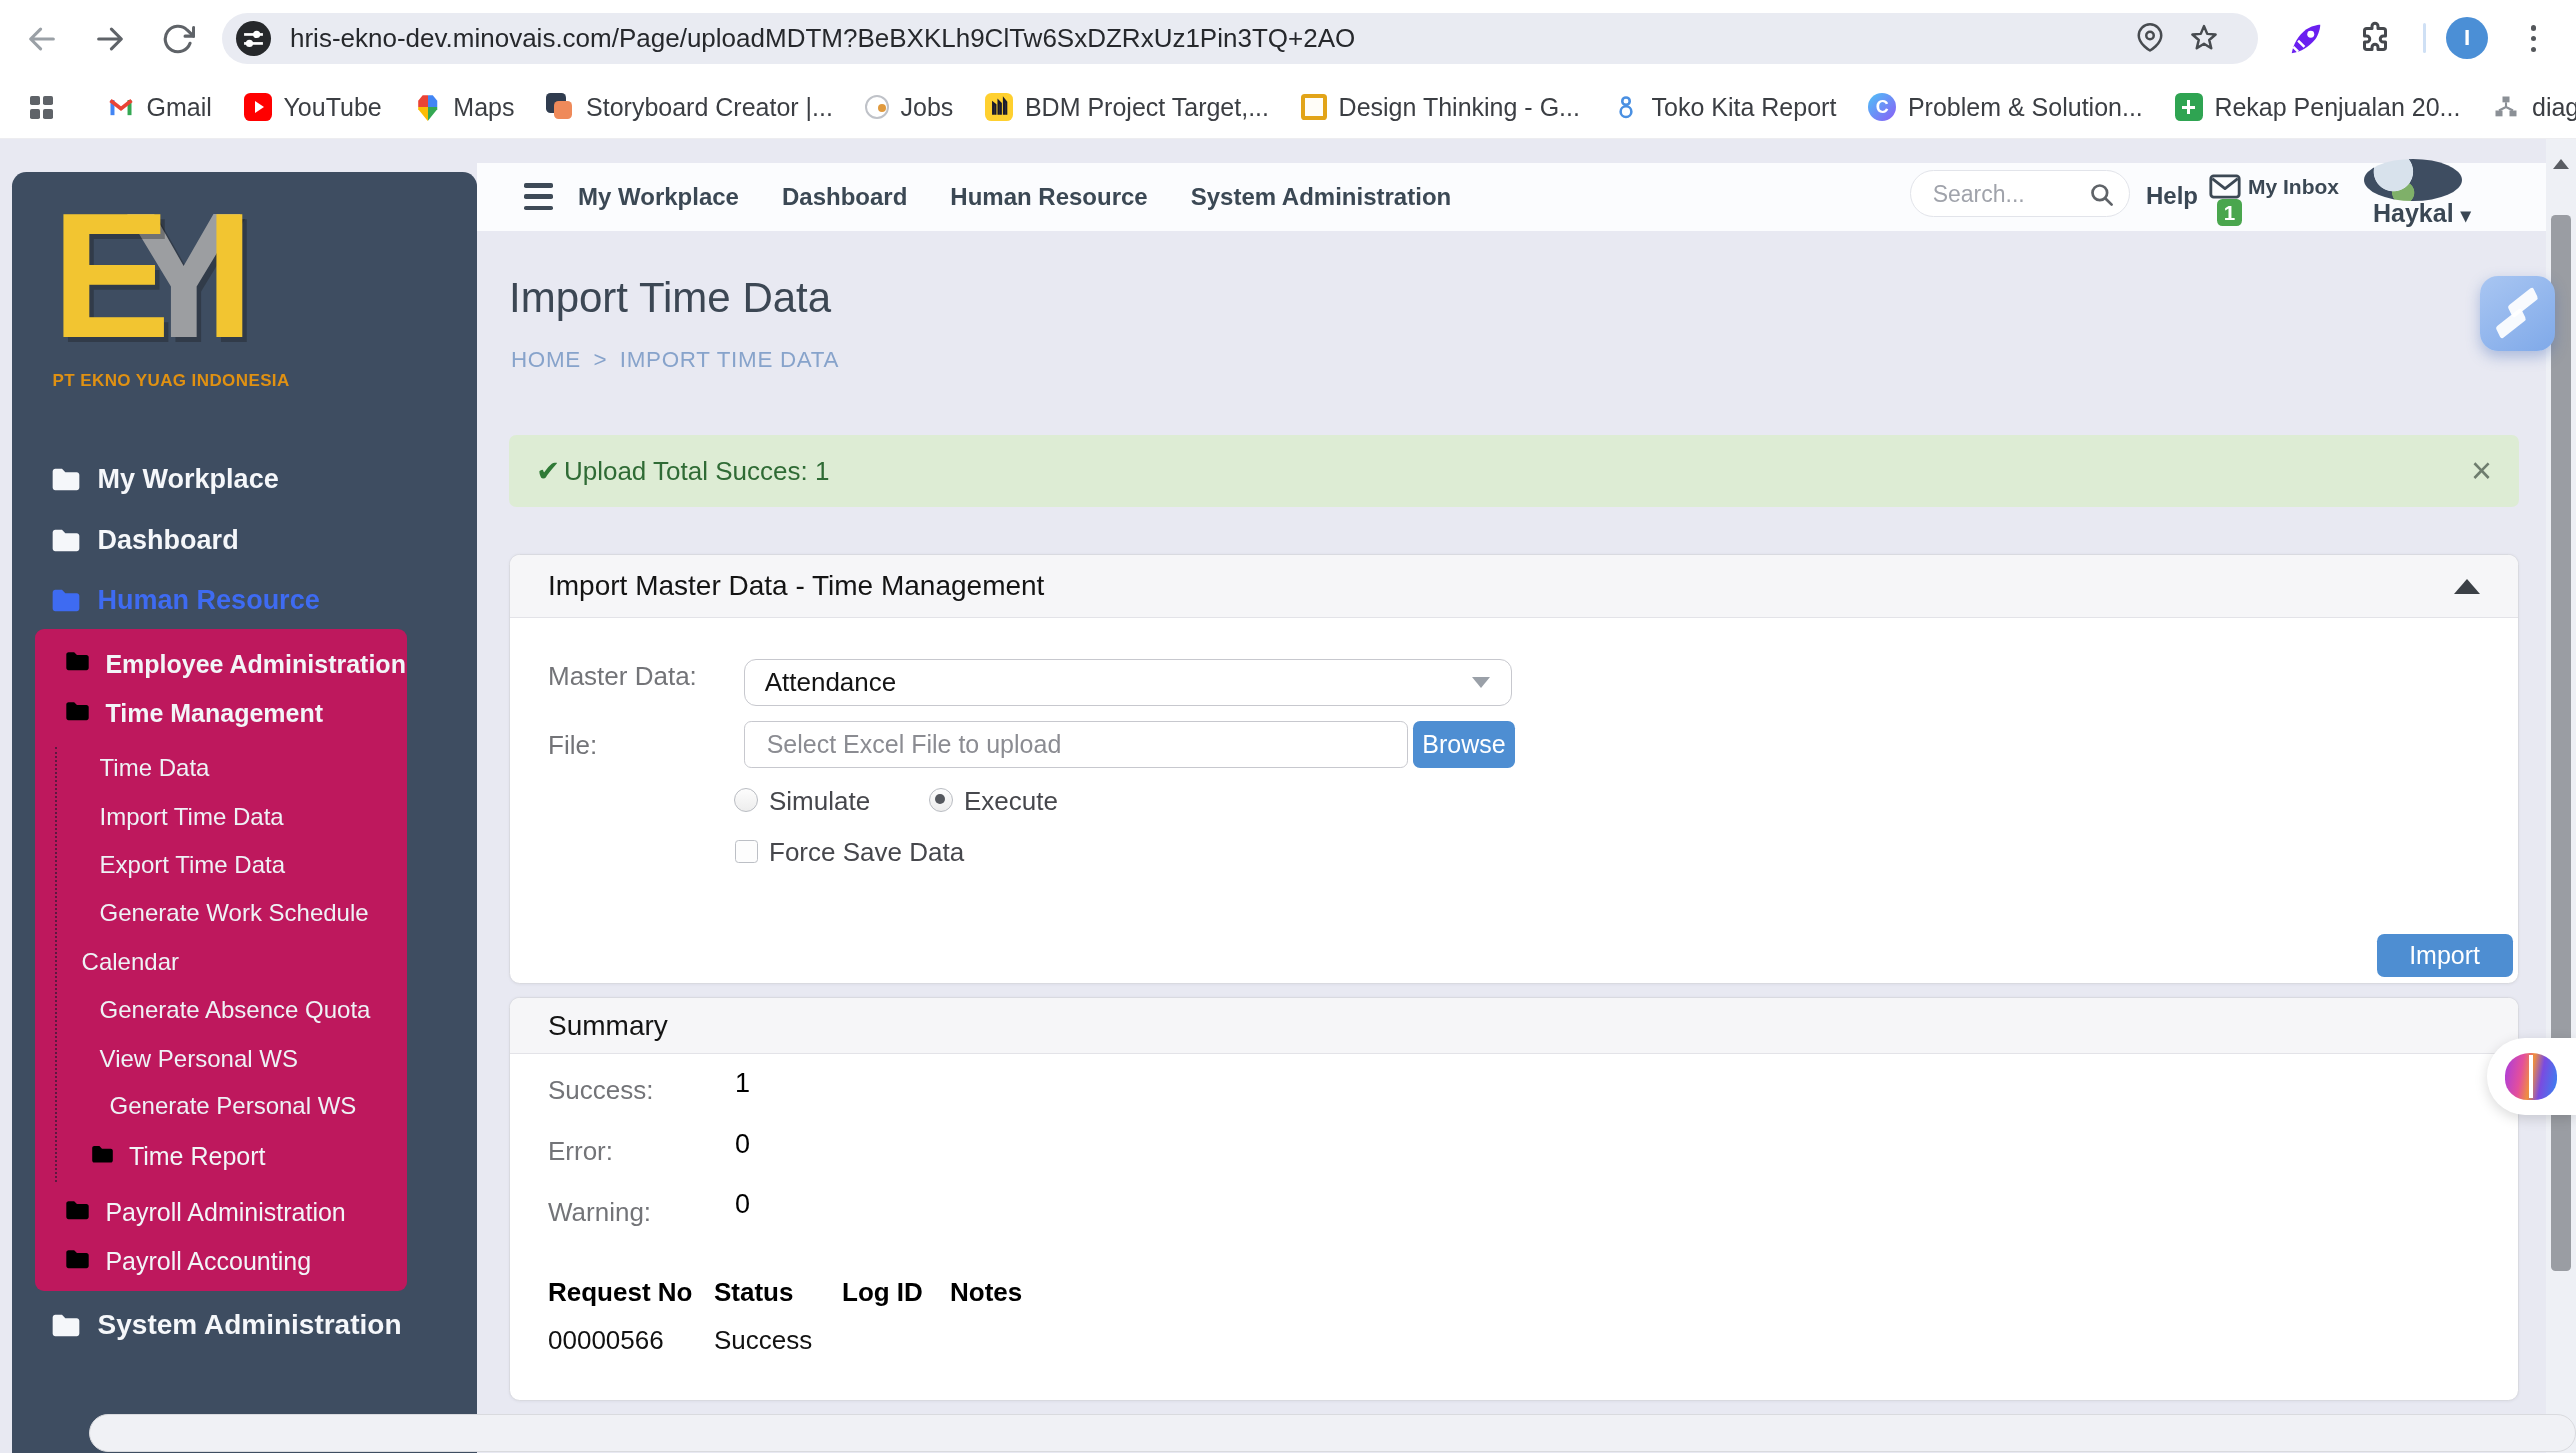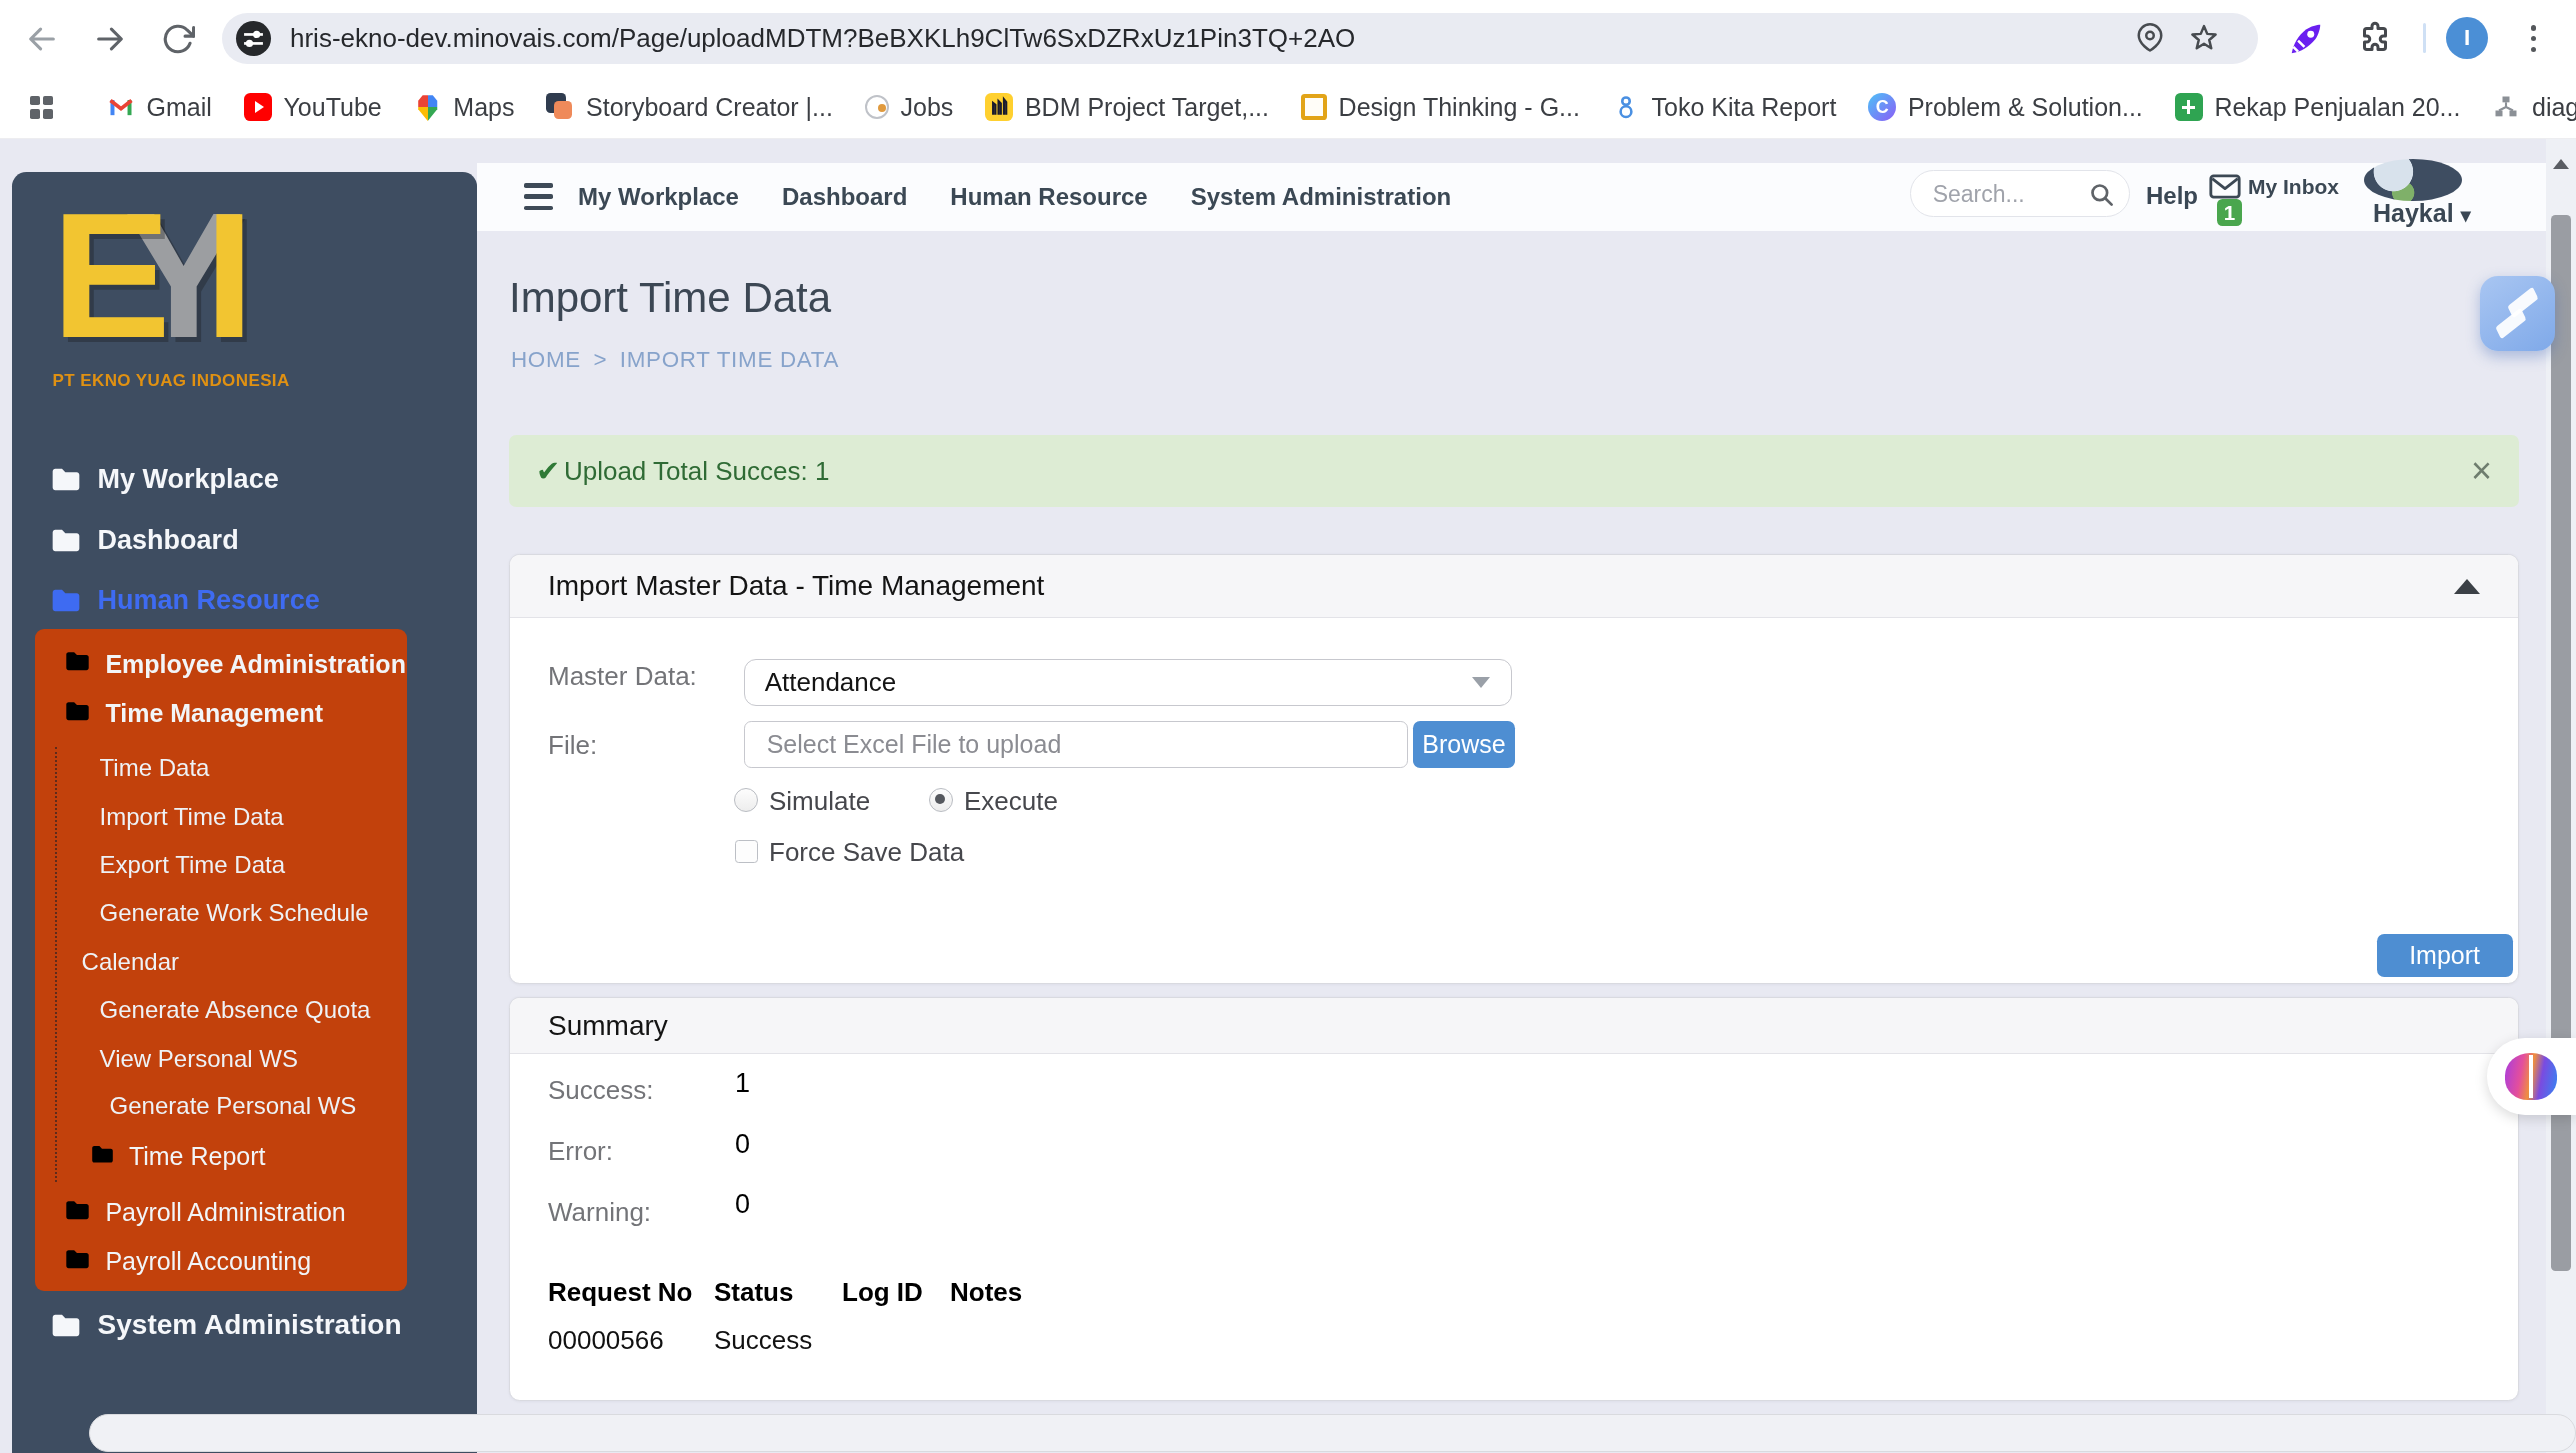--- a/index.html
+++ b/index.html
@@ -82,21 +82,21 @@
   .logo-art span{font-size:179px;text-shadow:4.5px 4.5px 0 rgba(25,25,25,.33);}
   .logo-E,.logo-I{color:#f2c531;position:relative;z-index:2;}
   .logo-Y{color:#9c9ea1;margin-left:-47px;position:relative;z-index:1;}
   .logo-I{margin-left:-39px;}
   .logo-caption{position:absolute;left:41px;top:199px;font-size:17px;font-weight:bold;color:#e09112;letter-spacing:0.4px;white-space:nowrap;}
   .side-item{position:absolute;display:flex;align-items:center;gap:16px;color:#f5f7fa;cursor:pointer;white-space:nowrap;}
   .side-item .ficon{flex:none;display:block;}
   .side-item .ficon svg{display:block;fill:currentColor;}
   .lv1{left:38px;font-size:27px;font-weight:600;}
   .blue{color:#3e6bf2;}
-  .submenu{position:absolute;left:23px;top:457px;width:372px;height:662px;background:#c2410c;border-radius:9px;}
+  .submenu{position:absolute;left:23px;top:457px;width:372px;height:662px;background:#be185d;border-radius:9px;}
   .sub-item{position:absolute;display:flex;align-items:center;gap:14.3px;color:#f2f5f8;font-size:25px;font-weight:600;cursor:pointer;white-space:nowrap;}
   .leaf{position:absolute;color:#eef2f6;font-size:24px;font-weight:500;cursor:pointer;white-space:nowrap;}
   .dotline{position:absolute;left:20.6px;top:118px;height:435px;border-left:2.7px dotted rgba(15,25,40,.55);}
 
   
   .page-title{position:absolute;left:509px;top:274px;font-size:42px;font-weight:500;color:#3c4754;}
   .breadcrumb{position:absolute;left:511px;top:347px;font-size:22.4px;letter-spacing:0.7px;color:#87a3cb;font-weight:500;display:flex;gap:12.5px;}
   .breadcrumb .bc-link{cursor:pointer;text-align:center;}
   .alert{position:absolute;left:509px;top:435px;width:2010px;height:72px;background:#ddecd4;border-radius:7.2px;display:flex;align-items:center;padding:0 27px;box-sizing:border-box;}
   .alert .chk{font-size:29px;color:#2f7a36;margin-right:3.6px;}

